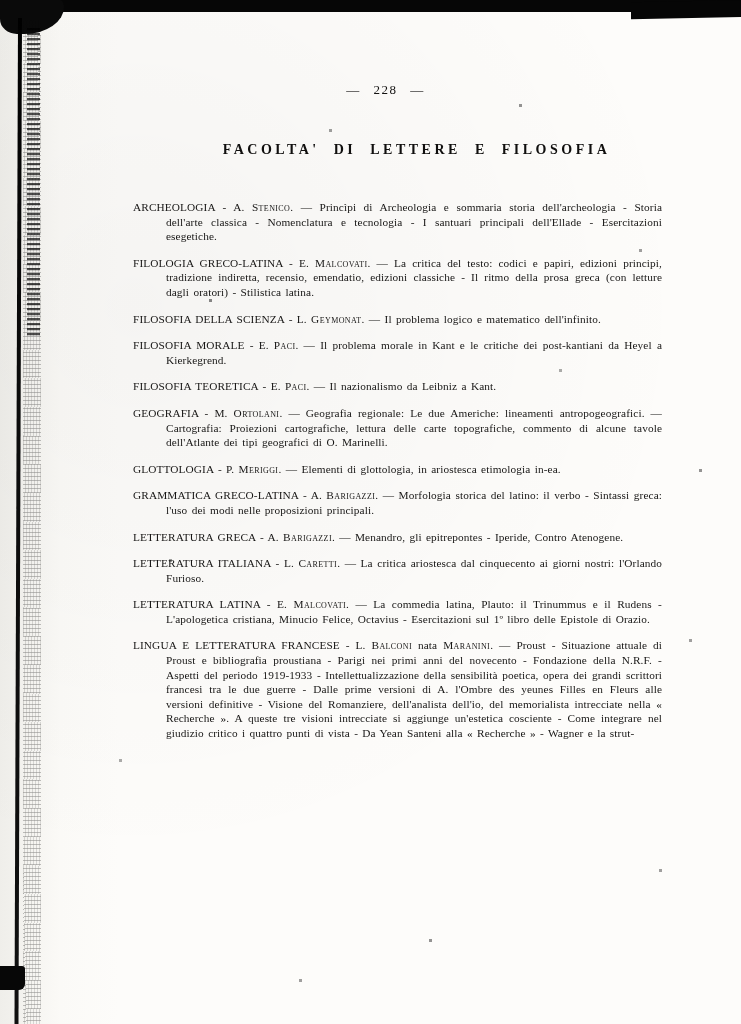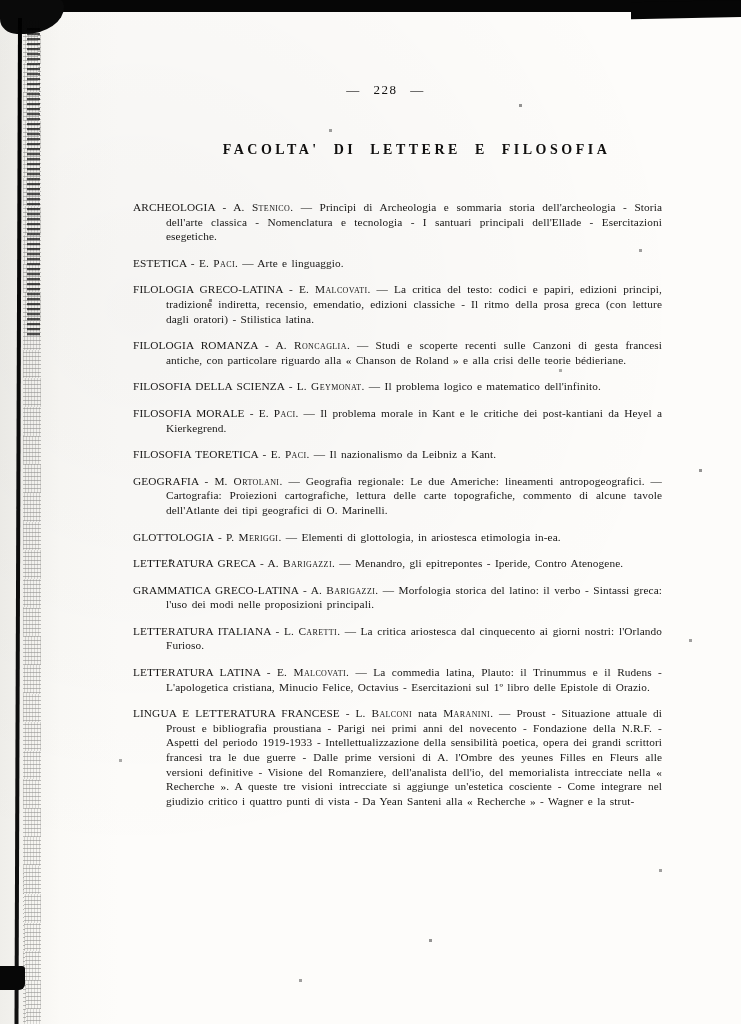--- a/index.html
+++ b/index.html
@@ -130,29 +130,27 @@
   <div class="scan-binding-noise"></div>
   <div class="scan-binding-heavy"></div>
   <div class="scan-bottom-tab"></div>
   <div class="scan-specks"></div>
 
   <div class="content">
     <div class="page-number">— 228 —</div>
     <div class="doc-title">FACOLTA'  DI  LETTERE  E  FILOSOFIA</div>
     <div class="entries">
         <p class="entry"><span>ARCHEOLOGIA - A. </span><span class="smallcaps">Stenico</span><span>. — Princìpi di Archeologia e sommaria storia dell'archeologia - Storia dell'arte classica - Nomenclatura e tecnologia - I santuari principali dell'Ellade - Esercitazioni esegetiche.</span></p>
-        <p class="entry"><span>ESTETICA - E. </span><span class="smallcaps">Paci</span><span>. — Arte e linguaggio.</span></p>
         <p class="entry"><span>FILOLOGIA GRECO-LATINA - E. </span><span class="smallcaps">Malcovati</span><span>. — La critica del testo: codici e papiri, edizioni principi, tradizione indiretta, </span><span class="italic">recensio, emendatio,</span><span> edizioni classiche - Il ritmo della prosa greca (con letture dagli oratori) - Stilistica latina.</span></p>
-        <p class="entry"><span>FILOLOGIA ROMANZA - A. </span><span class="smallcaps">Roncaglia</span><span>. — Studi e scoperte recenti sulle Canzoni di gesta francesi antiche, con particolare riguardo alla « Chanson de Roland » e alla crisi delle teorie bédieriane.</span></p>
         <p class="entry"><span>FILOSOFIA DELLA SCIENZA - L. </span><span class="smallcaps">Geymonat</span><span>. — Il problema logico e matematico dell'infinito.</span></p>
         <p class="entry"><span>FILOSOFIA MORALE - E. </span><span class="smallcaps">Paci</span><span>. — Il problema morale in Kant e le critiche dei post-kantiani da Heyel a Kierkegrend.</span></p>
         <p class="entry"><span>FILOSOFIA TEORETICA - E. </span><span class="smallcaps">Paci</span><span>. — Il nazionalismo da Leibniz a Kant.</span></p>
         <p class="entry"><span>GEOGRAFIA - M. </span><span class="smallcaps">Ortolani</span><span>. — </span><span class="italic">Geografia regionale</span><span>: Le due Americhe: lineamenti antropogeografici. — </span><span class="italic">Cartografia</span><span>: Proiezioni cartografiche, lettura delle carte topografiche, commento di alcune tavole dell'</span><span class="italic">Atlante dei tipi geografici</span><span> di O. Marinelli.</span></p>
         <p class="entry"><span>GLOTTOLOGIA - P. </span><span class="smallcaps">Meriggi</span><span>. — Elementi di glottologia, in ariostesca etimologia in-ea.</span></p>
+        <p class="entry"><span>GRAMMATICA GRECO-LATINA - A. </span><span class="smallcaps">Barigazzi</span><span>. — Morfologia storica del latino: il verbo - Sintassi greca: l'uso dei modi nelle proposizioni principali.</span></p>
         <p class="entry"><span>LETTERATURA GRECA - A. </span><span class="smallcaps">Barigazzi</span><span>. — Menandro, gli epitrepontes - Iperide, </span><span class="italic">Contro Atenogene.</span></p>
-        <p class="entry"><span>GRAMMATICA GRECO-LATINA - A. </span><span class="smallcaps">Barigazzi</span><span>. — Morfologia storica del latino: il verbo - Sintassi greca: l'uso dei modi nelle proposizioni principali.</span></p>
         <p class="entry"><span>LETTERATURA ITALIANA - L. </span><span class="smallcaps">Caretti</span><span>. — La critica ariostesca dal cinquecento ai giorni nostri: l'</span><span class="italic">Orlando Furioso.</span></p>
         <p class="entry"><span>LETTERATURA LATINA - E. </span><span class="smallcaps">Malcovati</span><span>. — La commedia latina, Plauto: il </span><span class="italic">Trinummus</span><span> e il </span><span class="italic">Rudens</span><span> - L'apologetica cristiana, Minucio Felice, </span><span class="italic">Octavius</span><span> - Esercitazioni sul 1º libro delle Epistole di Orazio.</span></p>
         <p class="entry"><span>LINGUA E LETTERATURA FRANCESE - L. </span><span class="smallcaps">Balconi</span><span> nata </span><span class="smallcaps">Maranini</span><span>. — </span><span class="italic">Proust</span><span> - Situazione attuale di Proust e bibliografia proustiana - Parigi nei primi anni del novecento - Fondazione della N.R.F. - Aspetti del periodo 1919-1933 - Intellettualizzazione della sensibilità poetica, opera dei grandi scrittori francesi tra le due guerre - Dalle prime versioni di A. l'Ombre des yeunes Filles en Fleurs alle versioni definitive - Visione del Romanziere, dell'analista dell'io, del memorialista intrecciate nella « Recherche ». A queste tre visioni intrecciate si aggiunge un'estetica cosciente - Come integrare nel giudizio critico i quattro punti di vista - Da Yean Santeni alla « Recherche » - Wagner e la strut-</span></p>
       </div>
   </div>
 
 </div>
 
 </body></html>

